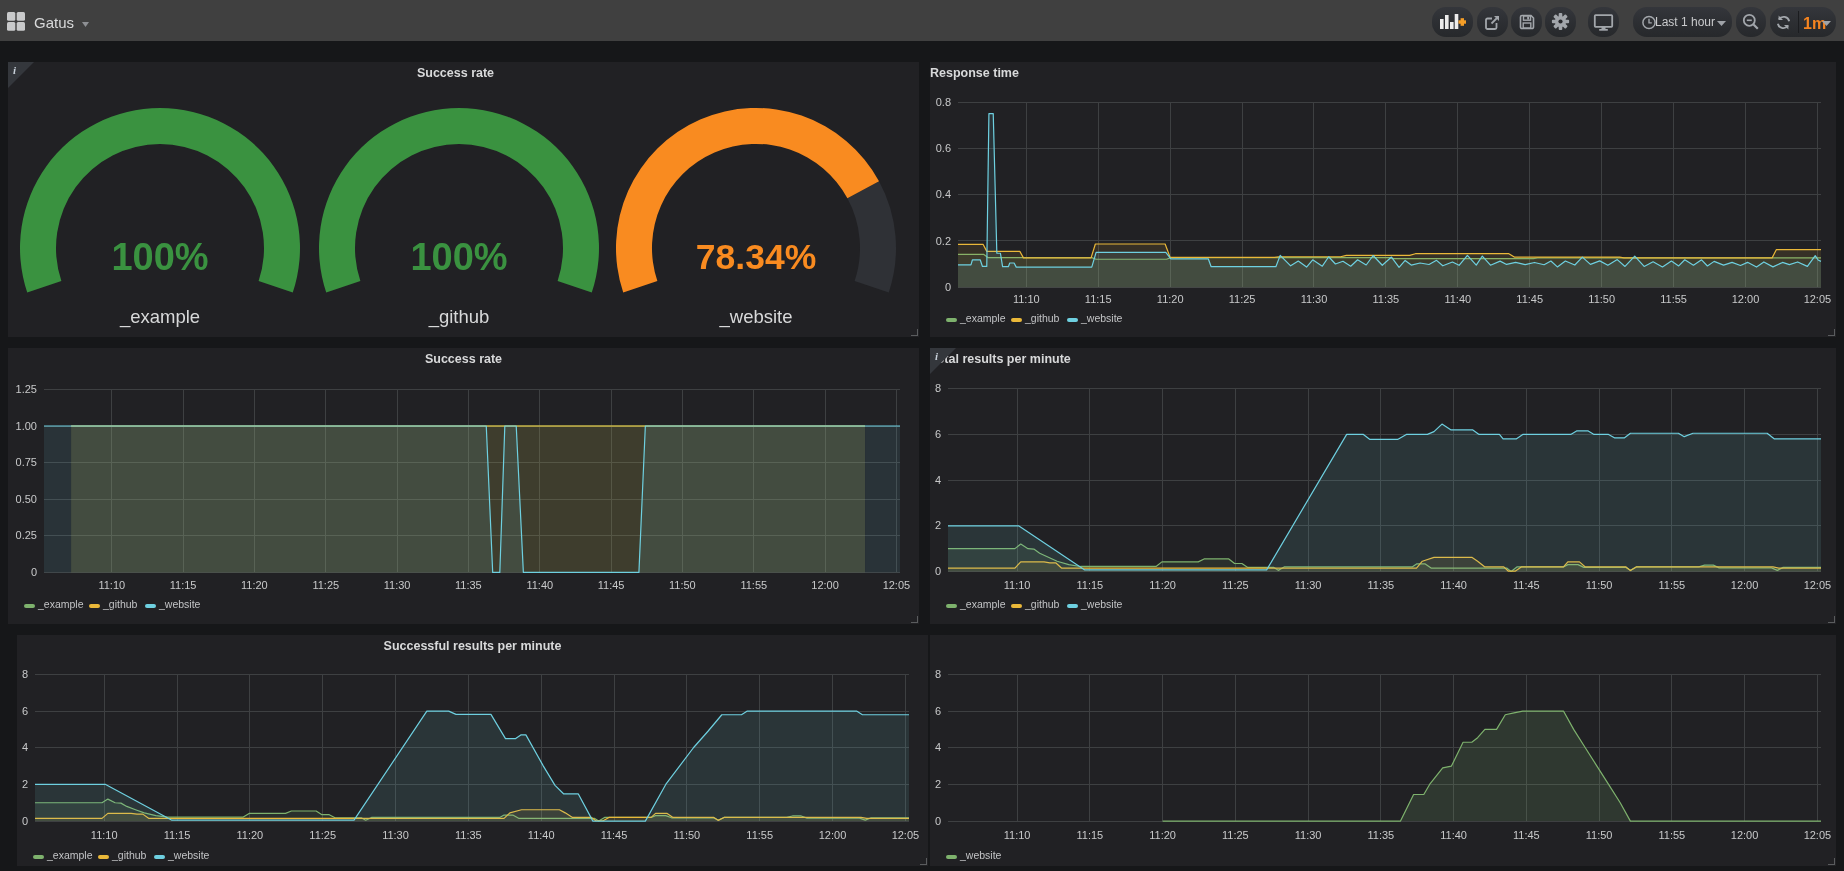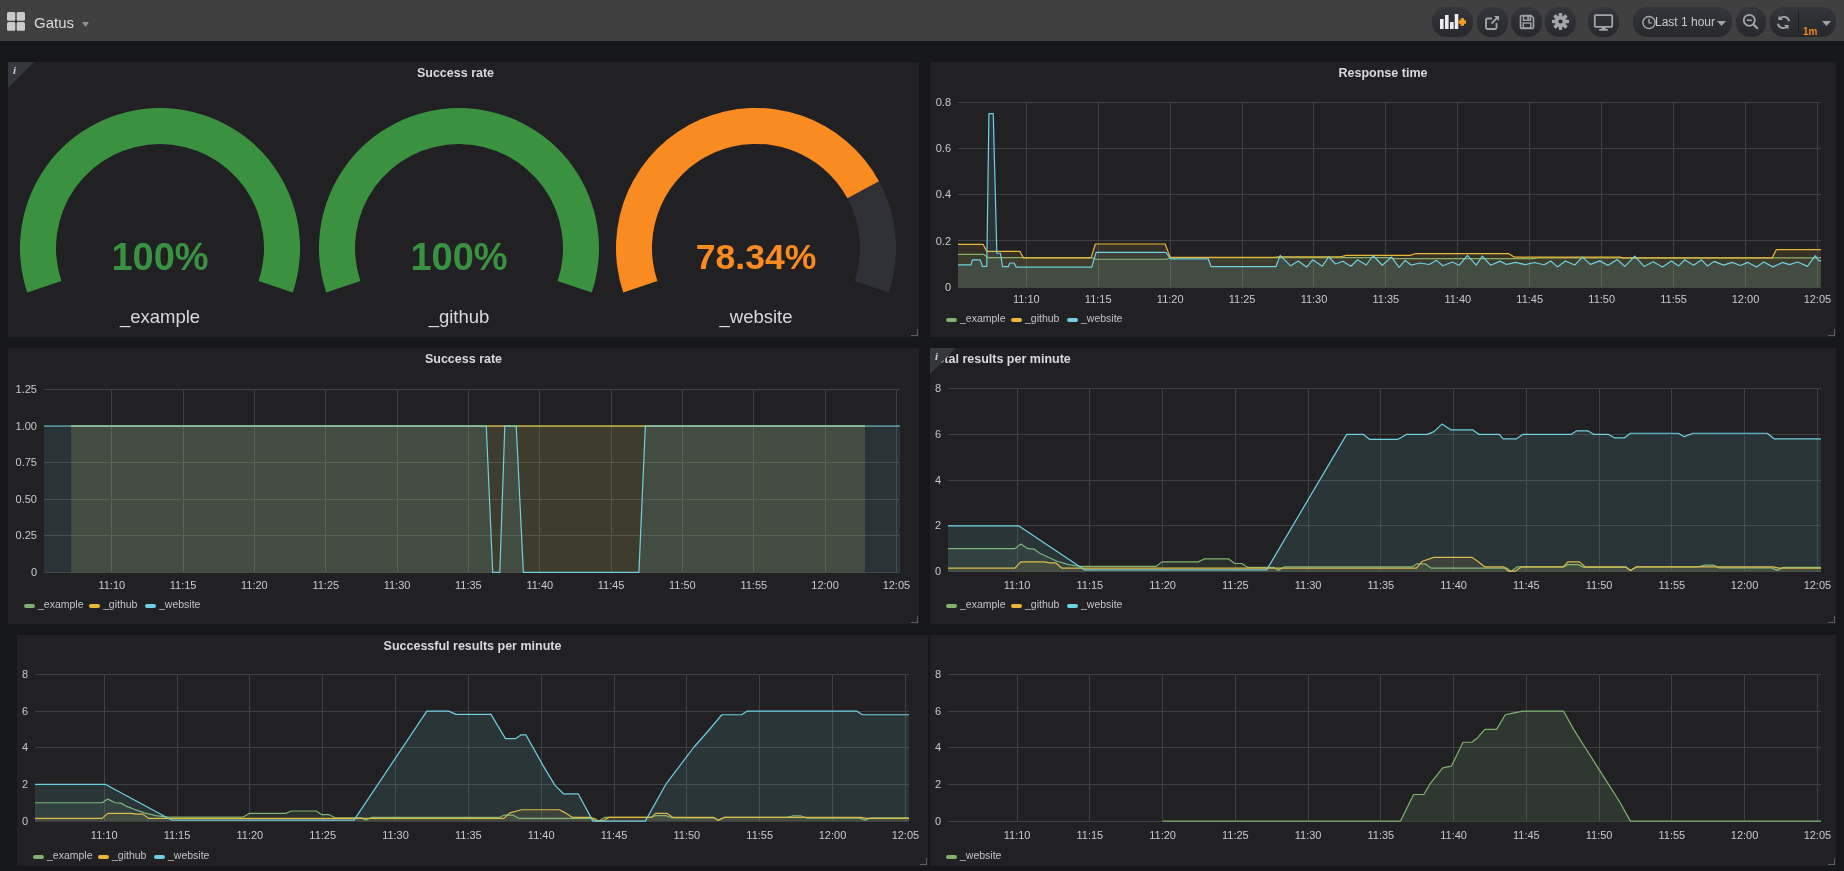--- a/index.html
+++ b/index.html
@@ -72,21 +72,21 @@
 <line x1="11.5" y1="11.5" x2="15.8" y2="15.8" stroke="#a2a6ab" stroke-width="2.2"></line>
 </svg></div>
     <div class="nbtn" style="left:1770px;width:66px;height:30px;">
       <svg width="15" height="15" viewBox="0 0 15 15" style="position:absolute;left:6px;top:8px">
 <path d="M13.2 6.2A5.7 5.7 0 0 0 2.9 4.4" fill="none" stroke="#a2a6ab" stroke-width="1.8"></path>
 <path d="M2.6 0.6v4.4h4.4z" fill="#a2a6ab"></path>
 <path d="M1.8 8.8a5.7 5.7 0 0 0 10.3 1.8" fill="none" stroke="#a2a6ab" stroke-width="1.8"></path>
 <path d="M12.4 14.4v-4.4H8z" fill="#a2a6ab"></path>
 </svg>
 <div style="position:absolute;left:27.5px;top:4px;bottom:4px;width:1px;background:#1b1c1f"></div>
-<span style="position:absolute;left:33px;top:19px;font-size:10px;font-weight:bold;color:#f58420">1m</span>
+<span style="position:absolute;left:33px;top:8px;font-size:16px;font-weight:bold;color:#f58420">1m</span>
 <svg width="9" height="5" viewBox="0 0 9 5" style="position:absolute;left:52px;top:14px">
         <path d="M0 0L9 0L4.5 5Z" fill="#9fa3a8"></path>
       </svg>
     </div>
   </div>
 <div class="panel" style="left:8px;top:62px;width:911px;height:275px">
     <div style="position:absolute;left:-8px;top:4px;width:911px;text-align:center;font-size:12.5px;font-weight:bold;color:#d8d9da">Success rate</div>
     <svg width="911" height="275" viewBox="0 0 911 275" style="position:absolute;left:0;top:0">
       <path d="M19.23 230.42A140 140 0 1 1 284.77 230.42L250.63 219.00A104 104 0 1 0 53.37 219.00Z" fill="#3a9240"></path>
       <text x="152" y="207.7" fill="#3a9240" font-size="38" font-weight="bold" text-anchor="middle">100%</text>
@@ -97,21 +97,21 @@
       <path d="M871.03 119.19A140 140 0 0 1 880.77 230.42L846.63 219.00A104 104 0 0 0 839.40 136.37Z" fill="#2f3136"></path>
       <path d="M615.23 230.42A140 140 0 0 1 871.03 119.19L839.40 136.37A104 104 0 0 0 649.37 219.00Z" fill="#f98b20"></path>
       <text x="748" y="206.8" fill="#f98b20" font-size="35.5" font-weight="bold" text-anchor="middle">78.34%</text>
       <text x="748" y="260.5" fill="#d8d9da" font-size="18.5" text-anchor="middle">_website</text>
     </svg>
     <div class="icorner"></div>
     <div class="iglyph">i</div>
     <div class="rhandle"></div>
   </div>
 <div class="panel" style="left:930px;top:62px;width:906px;height:275px">
-    <div style="position:absolute;left:0px;top:4px;width:906px;text-align:center;font-size:12.5px;font-weight:bold;color:#d8d9da">Response time</div>
+    <div style="position:absolute;left:0px;top:4px;width:906px;font-size:12.5px;font-weight:bold;color:#d8d9da">Response time</div>
     <svg width="906" height="275" viewBox="0 0 906 275" style="position:absolute;left:0;top:0">
       <line x1="28" y1="225.5" x2="891" y2="225.5" stroke="#3e4042" stroke-width="1"></line>
       <text x="21" y="228.8" fill="#c8c9ca" font-size="11" text-anchor="end">0</text>
       <line x1="28" y1="178.5" x2="891" y2="178.5" stroke="#3e4042" stroke-width="1"></line>
       <text x="21" y="182.5" fill="#c8c9ca" font-size="11" text-anchor="end">0.2</text>
       <line x1="28" y1="132.5" x2="891" y2="132.5" stroke="#3e4042" stroke-width="1"></line>
       <text x="21" y="136.2" fill="#c8c9ca" font-size="11" text-anchor="end">0.4</text>
       <line x1="28" y1="86.5" x2="891" y2="86.5" stroke="#3e4042" stroke-width="1"></line>
       <text x="21" y="89.8" fill="#c8c9ca" font-size="11" text-anchor="end">0.6</text>
       <line x1="28" y1="40.5" x2="891" y2="40.5" stroke="#3e4042" stroke-width="1"></line>

